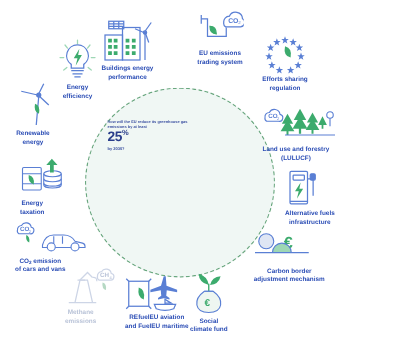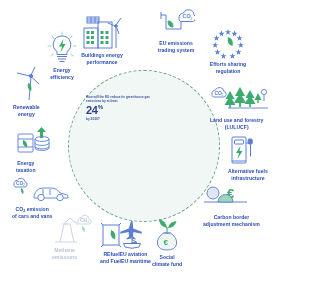--- a/index.html
+++ b/index.html
@@ -99,21 +99,21 @@
 </style>
 </head>
 <body>
 
 <div id="infographic">
 
   <div class="centre-disc"></div>
 
   <div class="centre-copy">
     <p class="centre-question">How will the EU reduce its greenhouse gas emissions by at least</p>
-    <p class="centre-figure"><span>24</span><sup>%</sup></p>
+    <p class="centre-figure"><span>25</span><sup>%</sup></p>
     <p class="centre-year">by 2030?</p>
   </div>
 
   <div class="node" id="node-buildings">
     <span class="icon">
       <svg width="42" height="36" viewBox="0 0 42 36">
         <g fill="none" stroke="#5a7fd4" stroke-width="1">
           <rect x="3" y="14" width="14" height="20"></rect>
           <rect x="17" y="8" width="14" height="26"></rect>
           <g fill="#3cab6d" stroke="none">

